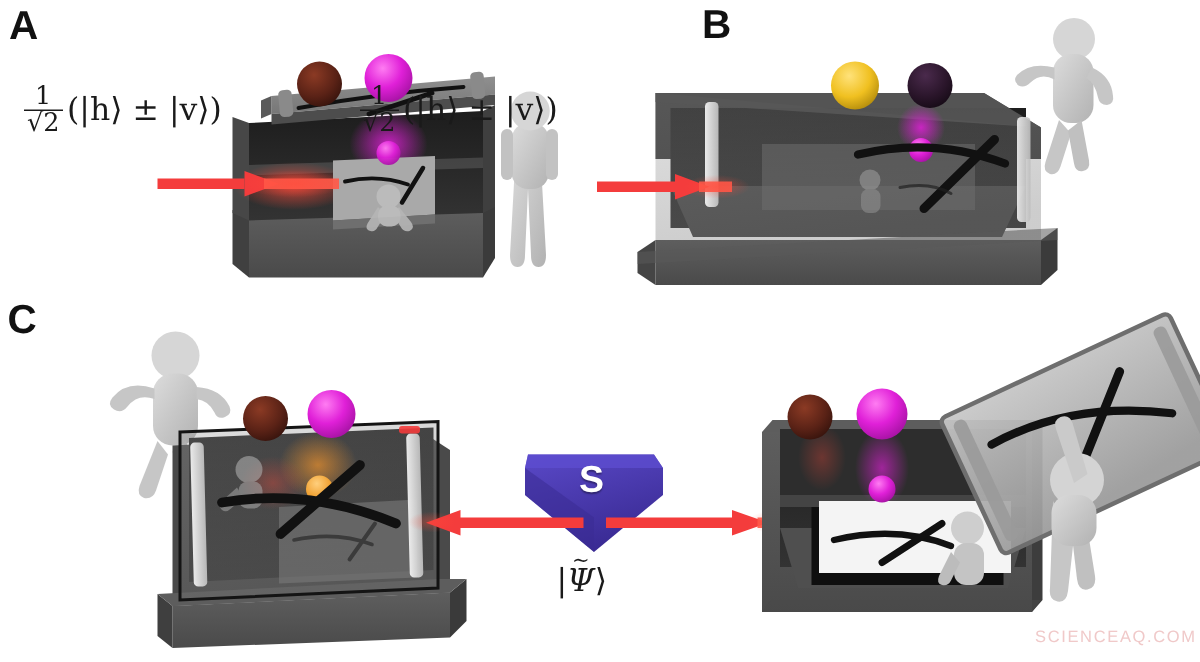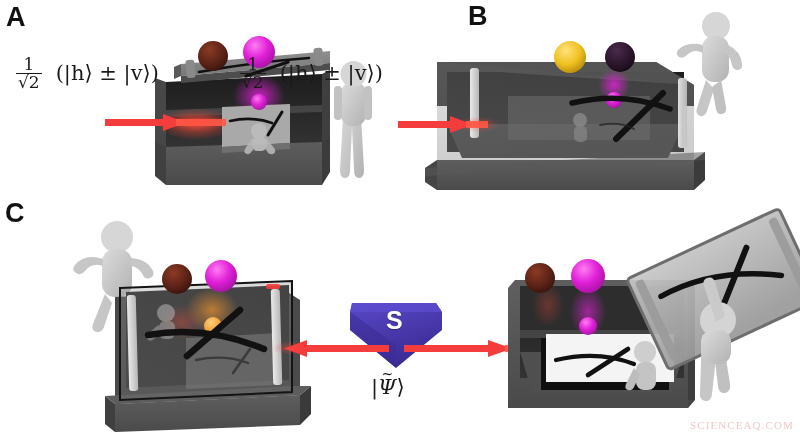--- a/index.html
+++ b/index.html
@@ -11,27 +11,27 @@
   .panel-letter{position:absolute;font-family:"Liberation Sans",sans-serif;
      font-weight:bold;font-size:27px;color:#111;line-height:1;letter-spacing:0;}
 
   
   .formula{position:absolute;font-family:"DejaVu Serif","Liberation Serif",serif;
      color:#1a1a1a;white-space:nowrap;}
   .frac{display:inline-block;vertical-align:middle;text-align:center;
         font-size:17px;line-height:1.02;position:relative;top:1px;}
   .frac .num{display:block;padding:0 2px;}
   .frac .den{display:block;padding:0 2px;border-top:1.5px solid #1a1a1a;}
-  .ket{font-size:21px;font-style:normal;vertical-align:middle;margin-left:14px;}
+  .ket{font-size:21px;font-style:normal;vertical-align:middle;margin-left:3px;}
   .ketsym{font-style:italic;}
   .psi-wrap{position:relative;display:inline-block;}
   .tilde{position:absolute;left:50%;transform:translateX(-50%);
          top:-8px;font-size:14px;line-height:1;}
 
-  .watermark{position:absolute;font-family:Liberation Serif, serif;
+  .watermark{position:absolute;font-family:Liberation Sans, sans-serif;
      font-size:11px;letter-spacing:1.1px;color:#f0c9c9;}
 
   .src-letter{position:absolute;color:#ffffff;font-weight:bold;
      font-family:"Liberation Sans",sans-serif;font-size:25px;line-height:1;
      text-shadow:0 1px 1px rgba(0,0,0,.35);}
 </style>
 </head>
 <body>
 
 <div class="fig">

